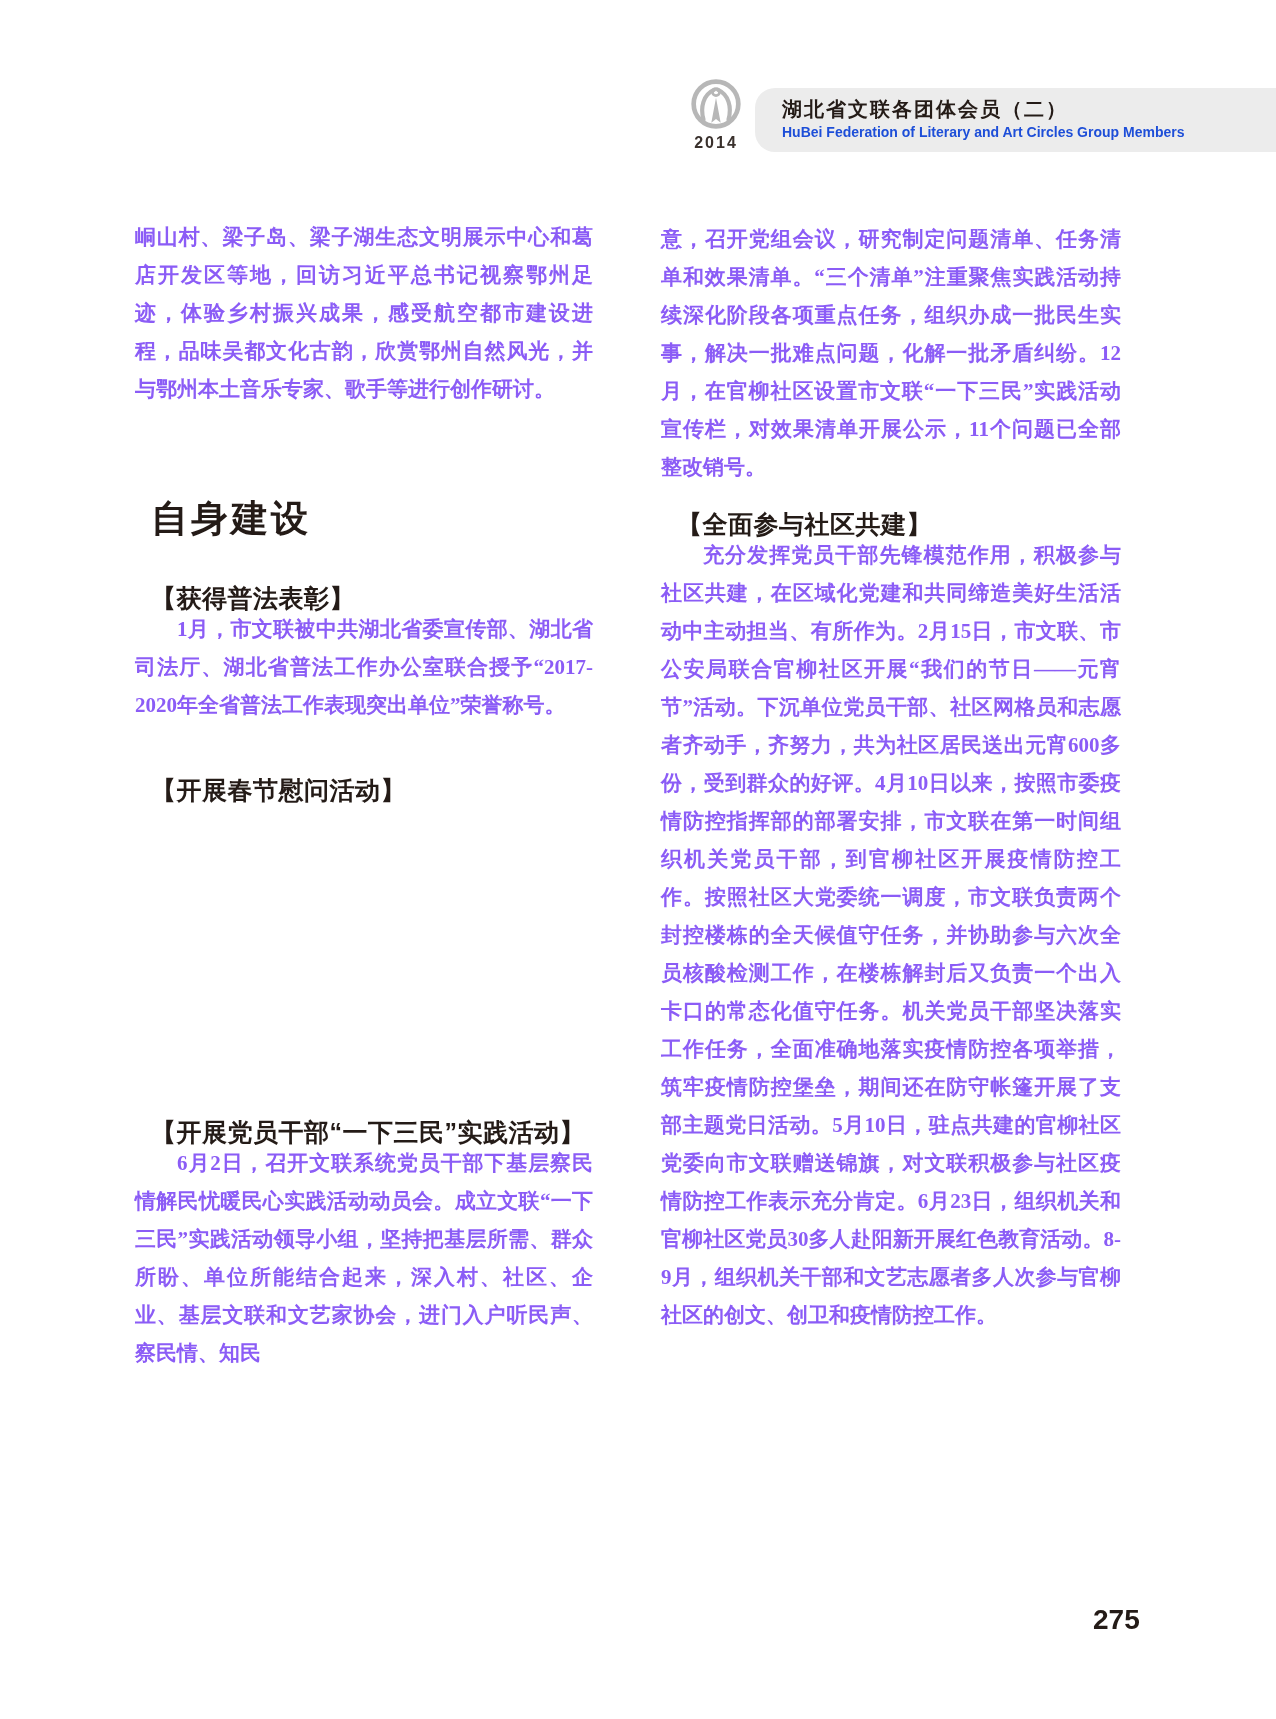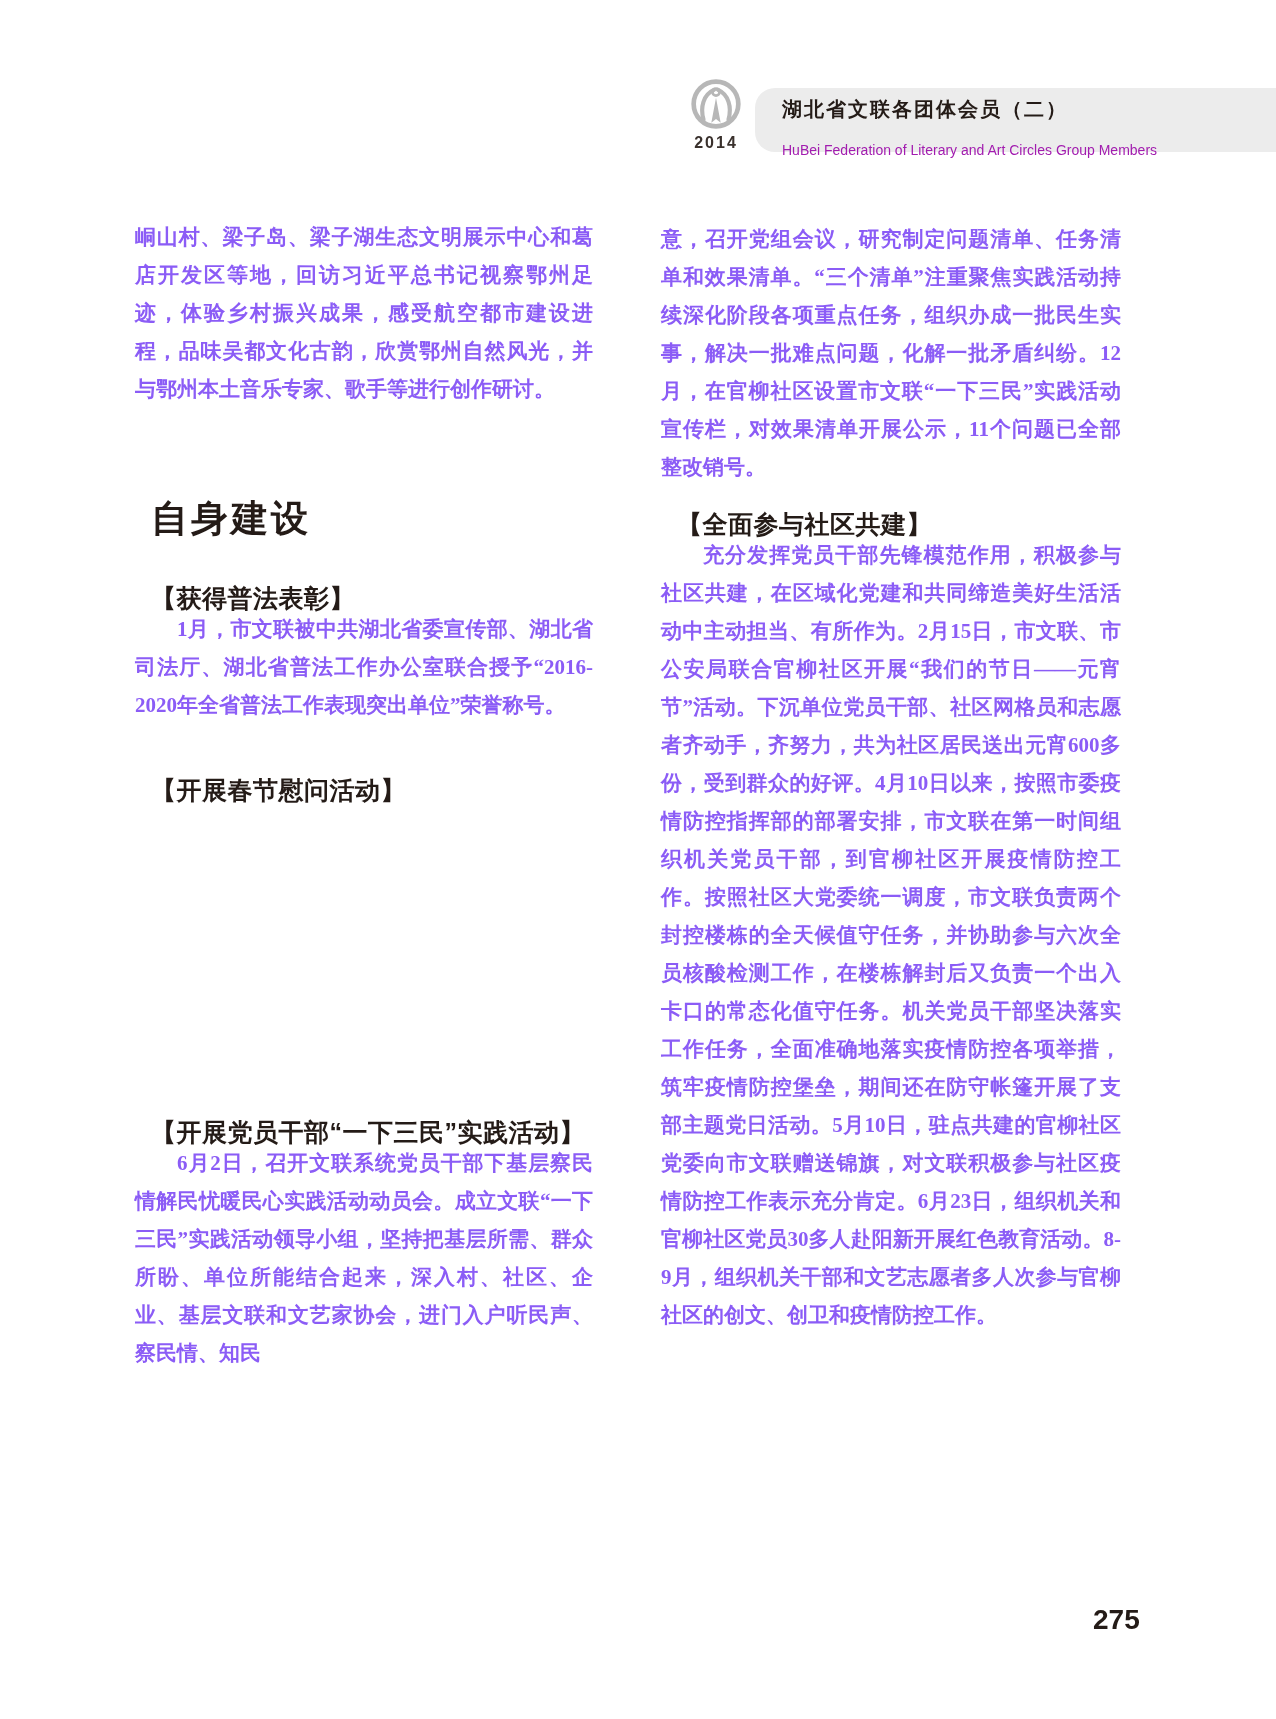--- a/index.html
+++ b/index.html
@@ -28,22 +28,22 @@
     box-sizing:border-box;
     padding:9px 12px 0 27px;
   }
   .banner-zh {
     font-family:"Liberation Sans","DejaVu Sans",sans-serif;
     font-weight:700; font-size:20px; letter-spacing:2px; color:#241b17;
     line-height:24px;
   }
   .banner-en {
     font-family:"Liberation Sans","DejaVu Sans",sans-serif;
-    font-weight:400; font-size:14px; color:#a21caf;
-    line-height:18px; margin-top:20px;
+    font-weight:700; font-size:14px; color:#1d4ed8;
+    line-height:18px; margin-top:2px;
   }
 
   
   .col { position:absolute; top:0; height:100%; }
   .col-left  { left:135px; width:458px; }
   .col-right { left:661px; width:460px; }
   .blk { position:absolute; left:0; width:100%; }
 
   .body {
     margin:0;
@@ -93,21 +93,21 @@
     <div class="banner-zh">湖北省文联各团体会员（二）</div>
     <div class="banner-en">HuBei Federation of Literary and Art Circles Group Members</div>
   </div>
 
   <div class="col col-left">
     <p class="blk body" style="top:218px">峒山村、梁子岛、梁子湖生态文明展示中心和葛店开发区等地，回访习近平总书记视察鄂州足迹，体验乡村振兴成果，感受航空都市建设进程，品味吴都文化古韵，欣赏鄂州自然风光，并与鄂州本土音乐专家、歌手等进行创作研讨。</p>
 
     <h1 class="blk chapter" style="top:478px">自身建设</h1>
 
     <h2 class="blk sec" style="top:566px">【获得普法表彰】</h2>
-    <p class="blk body ind" style="top:610px">1月，市文联被中共湖北省委宣传部、湖北省司法厅、湖北省普法工作办公室联合授予“2016-2020年全省普法工作表现突出单位”荣誉称号。</p>
+    <p class="blk body ind" style="top:610px">1月，市文联被中共湖北省委宣传部、湖北省司法厅、湖北省普法工作办公室联合授予“2017-2020年全省普法工作表现突出单位”荣誉称号。</p>
 
     <h2 class="blk sec" style="top:758px">【开展春节慰问活动】</h2>
 
     <h2 class="blk sec" style="top:1100px">【开展党员干部“一下三民”实践活动】</h2>
     <p class="blk body ind" style="top:1144px">6月2日，召开文联系统党员干部下基层察民情解民忧暖民心实践活动动员会。成立文联“一下三民”实践活动领导小组，坚持把基层所需、群众所盼、单位所能结合起来，深入村、社区、企业、基层文联和文艺家协会，进门入户听民声、察民情、知民</p>
   </div>
 
   <div class="col col-right">
     <p class="blk body" style="top:220px">意，召开党组会议，研究制定问题清单、任务清单和效果清单。“三个清单”注重聚焦实践活动持续深化阶段各项重点任务，组织办成一批民生实事，解决一批难点问题，化解一批矛盾纠纷。12月，在官柳社区设置市文联“一下三民”实践活动宣传栏，对效果清单开展公示，11个问题已全部整改销号。</p>
 

